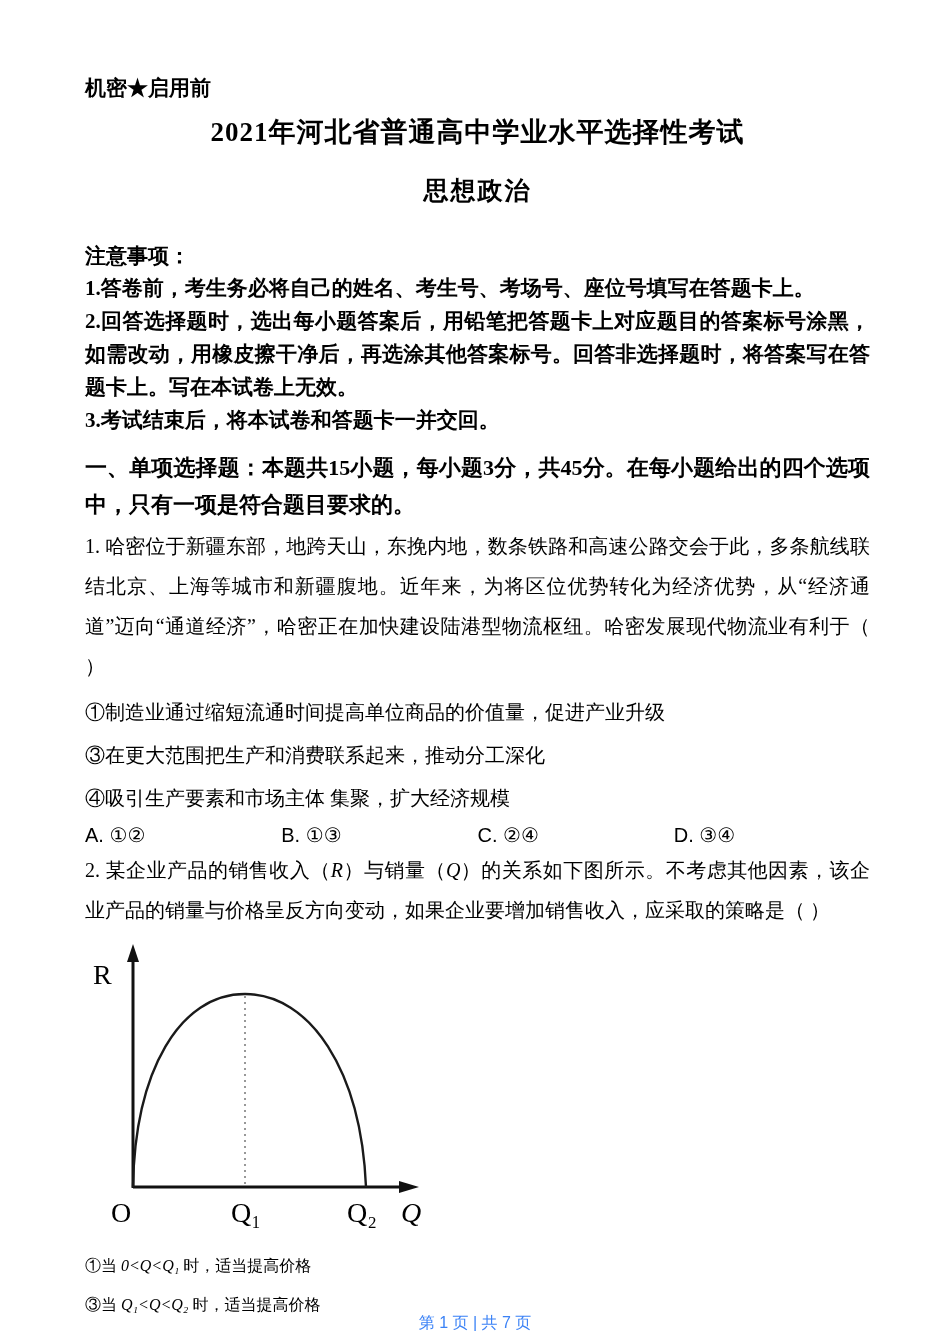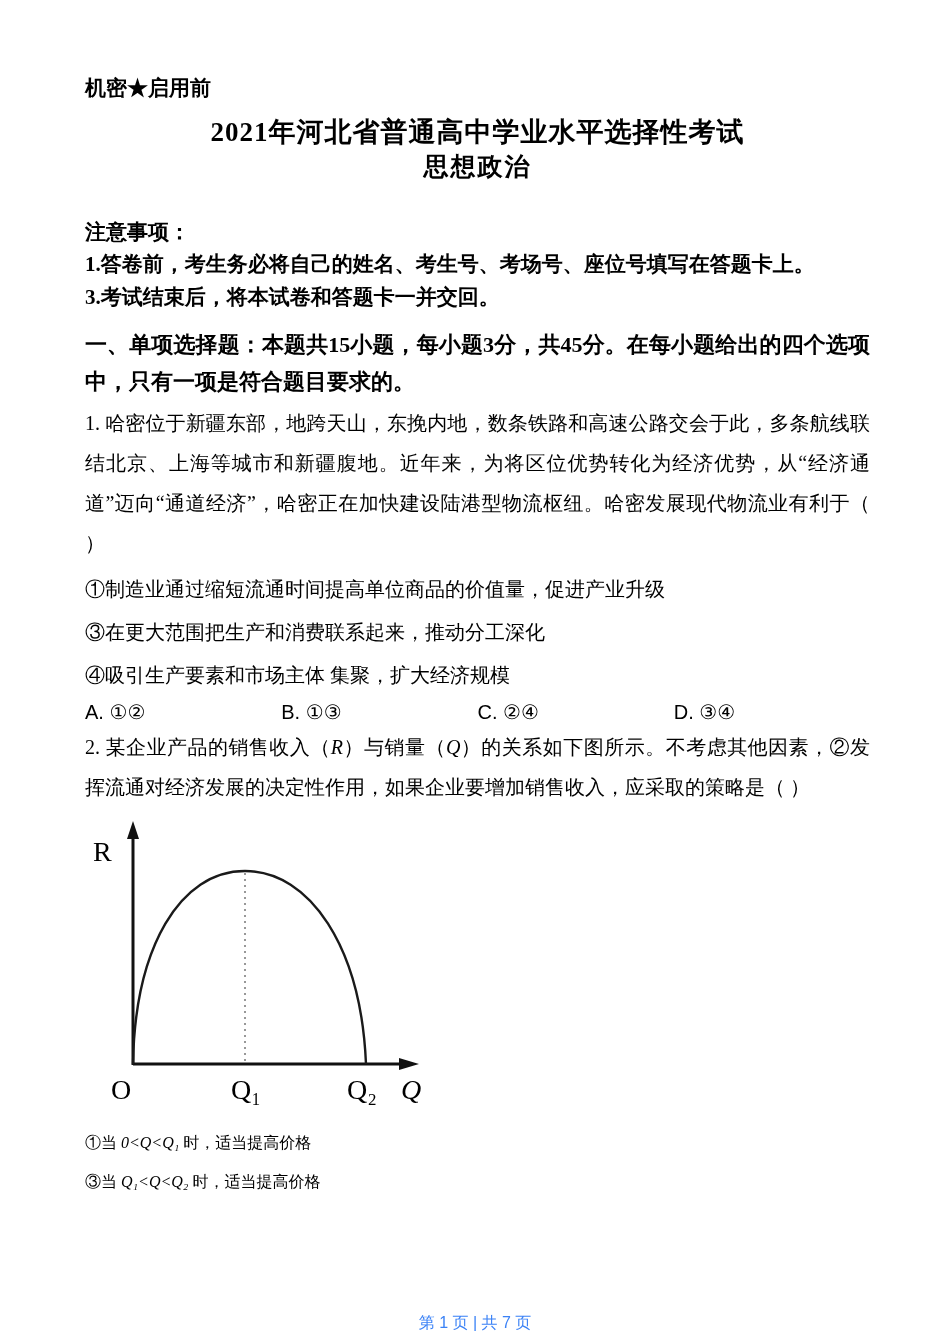--- a/index.html
+++ b/index.html
@@ -6,21 +6,21 @@
   body {
     width: 950px; height: 1344px;
     background: #ffffff; color: #000000;
     font-family: "Liberation Serif", "DejaVu Serif", serif;
     position: relative; overflow: hidden;
   }
   .page { padding: 74px 80px 0 85px; }
 
   .secrecy { font-size: 21px; font-weight: bold; font-family: "Liberation Sans", sans-serif; }
   .title   { text-align: center; font-size: 27px; font-weight: bold; margin-top: 12px; letter-spacing: 1px; }
-  .subject { text-align: center; font-size: 25px; font-weight: bold; letter-spacing: 2px; }
+  .subject { text-align: center; font-size: 25px; font-weight: bold; margin-top: 24px; letter-spacing: 2px; }
 
   .notice-heading { font-size: 21px; font-weight: bold; margin-top: 33px; line-height: 32px; }
   .notice-item    { font-size: 21px; font-weight: bold; line-height: 33px; text-align: justify; }
 
   .section-heading { font-size: 22px; font-weight: bold; line-height: 37px; text-align: justify; margin-top: 12px; }
 
   .q-stem  { font-size: 20px; line-height: 40px; text-align: justify; margin-top: 3px; }
   .q-item  { font-size: 20px; line-height: 34px; margin-top: 9px; }
 
   .choices { display: flex; margin-top: 8px; font-size: 20px; }
@@ -45,39 +45,40 @@
 
 <div class="page">
 
   <div class="secrecy">机密★启用前</div>
 
   <div class="title">2021年河北省普通高中学业水平选择性考试</div>
   <div class="subject">思想政治</div>
 
   <div class="notice-heading">注意事项：</div>
   <div class="notice-item">1.答卷前，考生务必将自己的姓名、考生号、考场号、座位号填写在答题卡上。</div>
+  <div class="notice-item">2.回答选择题时，选出每小题答案后，用铅笔把答题卡上对应题目的答案标号涂黑，如需改动，用橡皮擦干净后，再选涂其他答案标号。回答非选择题时，将答案写在答题卡上。写在本试卷上无效。</div>
   <div class="notice-item">3.考试结束后，将本试卷和答题卡一并交回。</div>
 
   <div class="section-heading">一、单项选择题：本题共15小题，每小题3分，共45分。在每小题给出的四个选项中，只有一项是符合题目要求的。</div>
 
   <div class="q-stem">1. 哈密位于新疆东部，地跨天山，东挽内地，数条铁路和高速公路交会于此，多条航线联结北京、上海等城市和新疆腹地。近年来，为将区位优势转化为经济优势，从“经济通道”迈向“通道经济”，哈密正在加快建设陆港型物流枢纽。哈密发展现代物流业有利于（  ）</div>
 
   <div class="q-item">①制造业通过缩短流通时间提高单位商品的价值量，促进产业升级</div>
   <div class="q-item">③在更大范围把生产和消费联系起来，推动分工深化</div>
   <div class="q-item">④吸引生产要素和市场主体  集聚，扩大经济规模</div>
 
   <div class="choices">
     <div class="choice">A. ①②</div>
     <div class="choice">B. ①③</div>
     <div class="choice">C. ②④</div>
     <div class="choice">D. ③④</div>
   </div>
 
   <div class="q-stem">
-    <span>2. 某企业产品的销售收入（</span><span class="var">R</span><span>）与销量（</span><span class="var">Q</span><span>）的关系如下图所示。不考虑其他因素，②发挥流通对经济发展的决定性作用，如果企业要增加销售收入，应采取的策略是（ ）</span>
+    <span>2. 某企业产品的销售收入（</span><span class="var">R</span><span>）与销量（</span><span class="var">Q</span><span>）的关系如下图所示。不考虑其他因素，该企业产品的销量与价格呈反方向变动，如果企业要增加销售收入，应采取的策略是（ ）</span>
   </div>
 
   <div class="figure">
     <svg width="360" height="290" viewBox="0 0 360 290">
 
       <line x1="48" y1="14" x2="48" y2="246" stroke="#111" stroke-width="3"></line>
       <polygon points="48,2 42,20 54,20" fill="#111"></polygon>
 
       <line x1="48" y1="245" x2="322" y2="245" stroke="#111" stroke-width="3"></line>
       <polygon points="334,245 314,239 314,251" fill="#111"></polygon>

